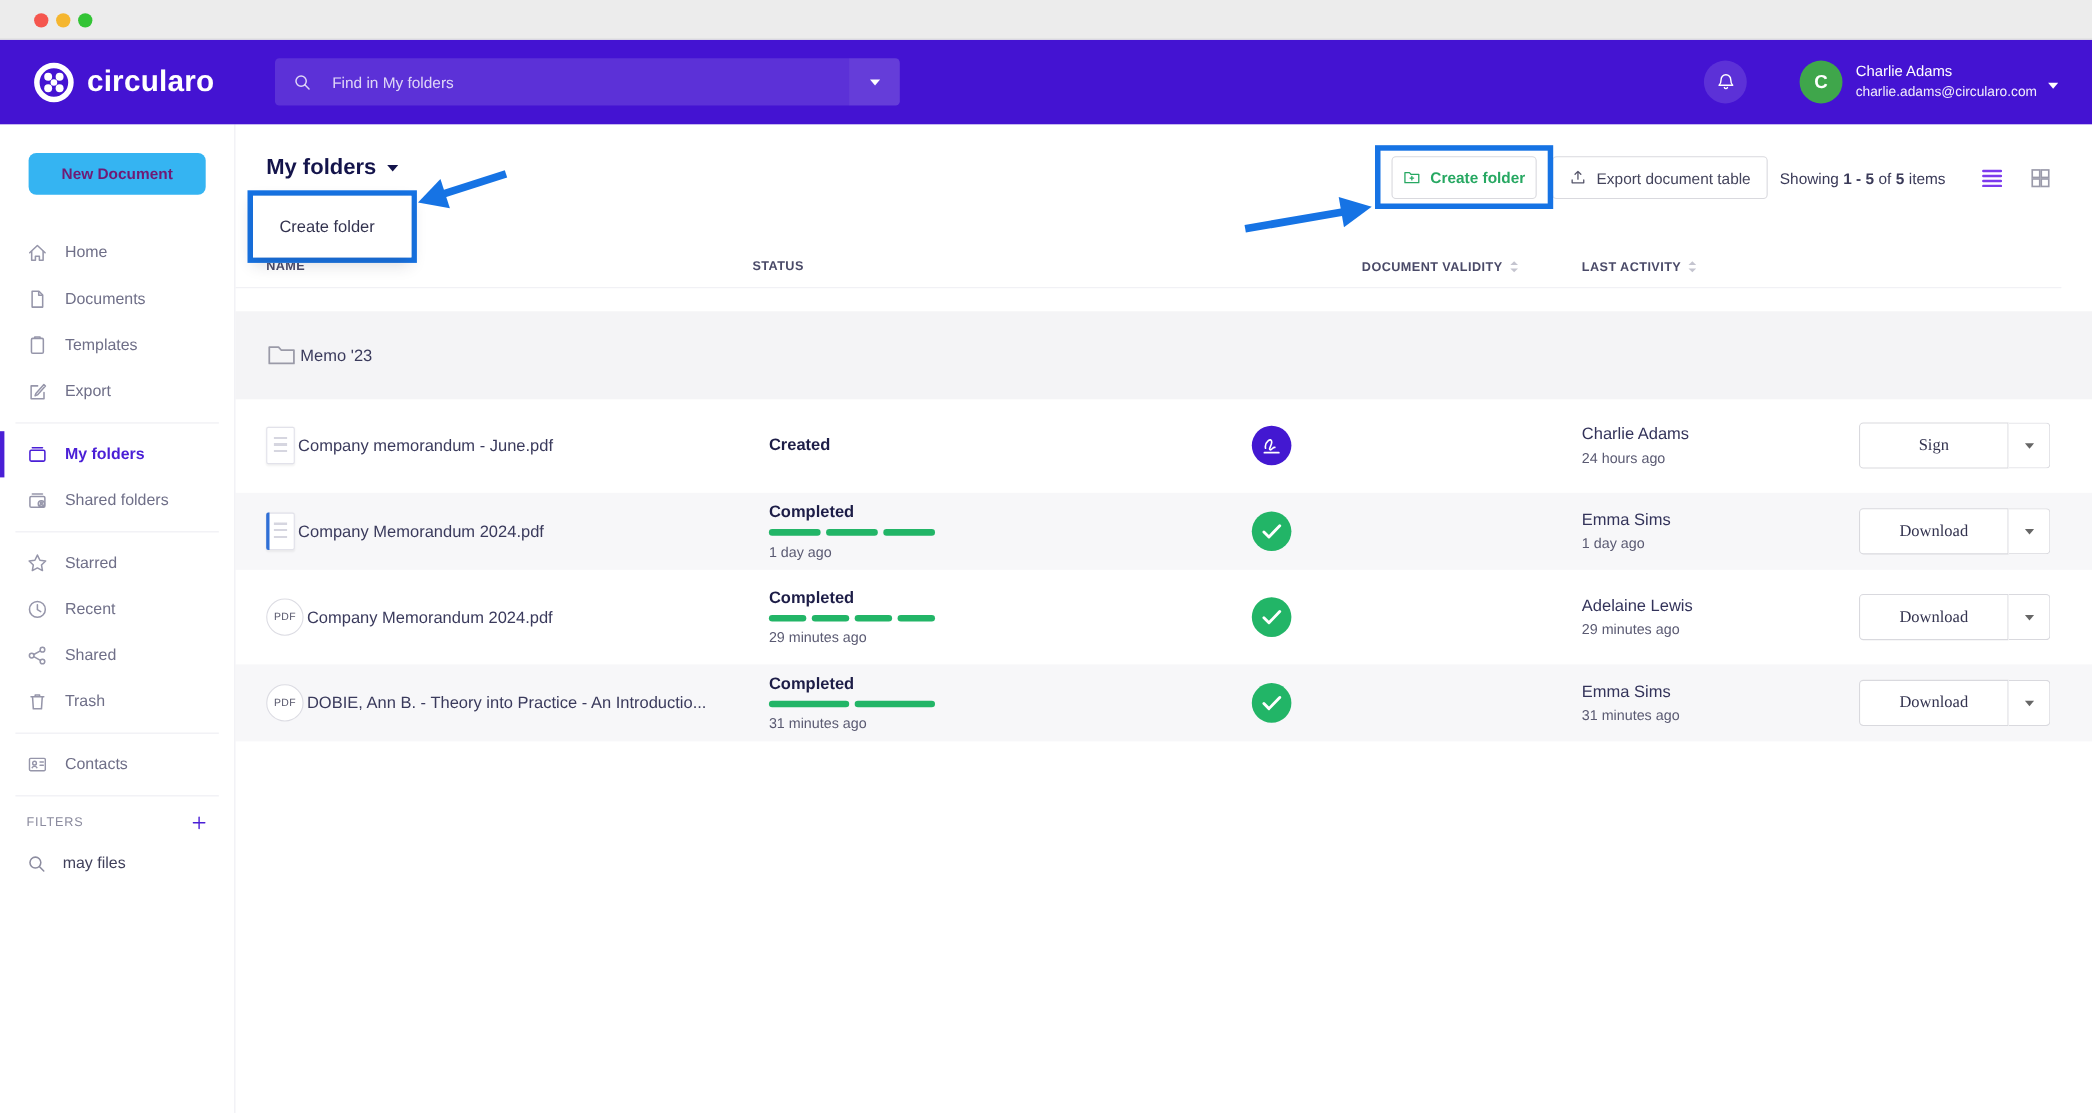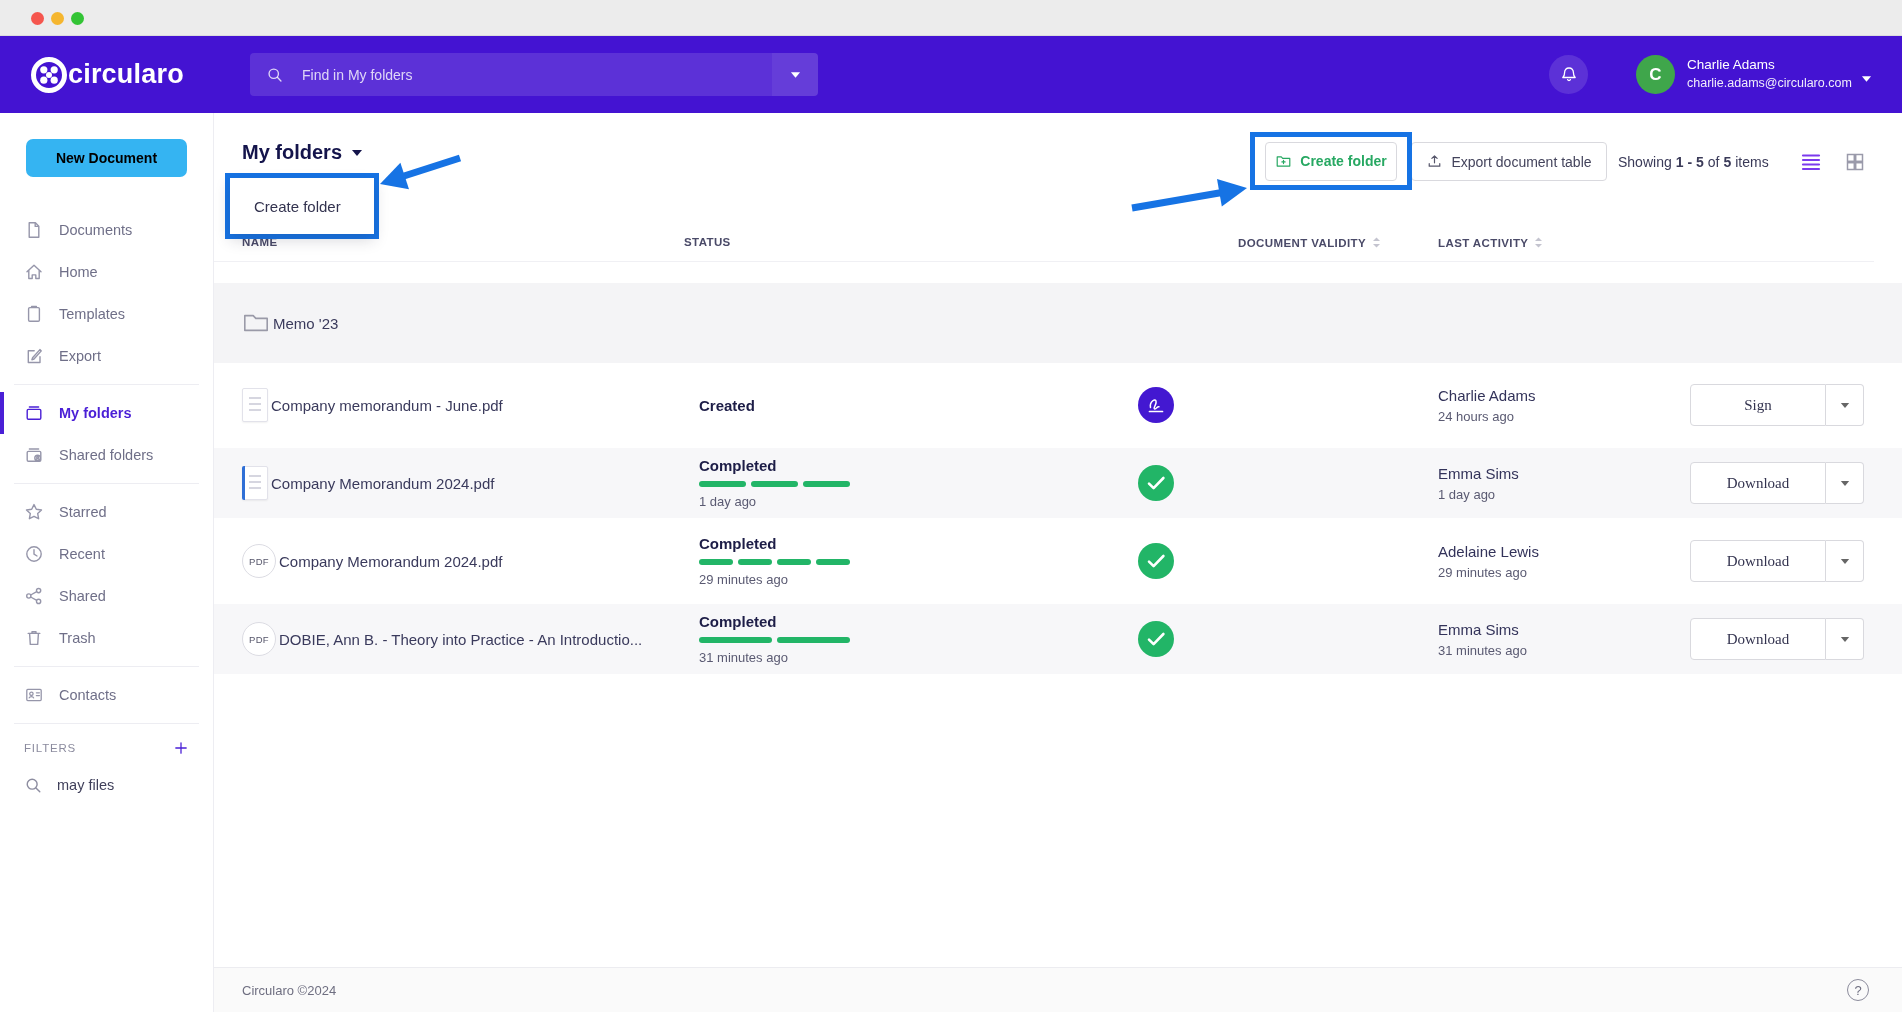--- a/index.html
+++ b/index.html
@@ -13,37 +13,37 @@
     --traffic-red:#f5564e; --traffic-yellow:#f5b62f; --traffic-green:#33c435;
   }
   
   .chrome { position:absolute; left:0; top:0; width:100%; height:36px; background:#ececec; border-bottom:1px solid #dcdcdc; z-index:10; }
   .dot { position:absolute; top:12px; width:13px; height:13px; border-radius:50%; cursor:pointer; }
   .dot.r { left:31px; background:var(--traffic-red); }
   .dot.y { left:51px; background:var(--traffic-yellow); }
   .dot.g { left:71px; background:var(--traffic-green); }
   
   .topbar { position:absolute; left:0; top:36px; width:100%; height:77px; background:var(--header-purple); z-index:5; }
-  .brand { position:absolute; left:30px; top:0; height:77px; display:flex; align-items:center; }
+  .brand { position:absolute; left:30px; top:0; height:77px; display:flex; align-items:center; gap:11px; }
   .brand-text { color:#fff; font-size:27px; font-weight:bold; letter-spacing:.2px; }
   .search { position:absolute; left:250px; top:17px; width:568px; height:43px; background:rgba(255,255,255,.13); border-radius:4px; display:flex; align-items:center; }
   .search svg.mag { margin-left:16px; width:18px; height:18px; color:rgba(255,255,255,.8); flex:none; }
   .search input { background:transparent; border:none; outline:none; color:#fff; font-size:14px; margin-left:18px; width:420px; font-family:inherit; }
   .search input::placeholder { color:rgba(255,255,255,.8); }
   .search-caret { position:absolute; right:0; top:0; width:46px; height:100%; background:rgba(255,255,255,.06); border-radius:0 4px 4px 0; display:flex; align-items:center; justify-content:center; cursor:pointer; }
   .bell-wrap { position:absolute; left:1549px; top:19px; width:39px; height:39px; border-radius:50%; background:rgba(255,255,255,.13); display:flex; align-items:center; justify-content:center; cursor:pointer; }
   .bell-wrap svg { width:20px; height:20px; }
   .avatar { position:absolute; left:1636px; top:19px; width:39px; height:39px; border-radius:50%; background:var(--avatar-green); color:#fff; font-weight:bold; font-size:17px; display:flex; align-items:center; justify-content:center; cursor:pointer; }
   .user-meta { position:absolute; left:1687px; top:21px; color:#fff; cursor:pointer; }
   .user-name { font-size:13.5px; margin-bottom:4px; }
   .user-email { font-size:12.5px; opacity:.92; }
   .user-caret { position:absolute; left:1861px; top:33px; cursor:pointer; }
   
   .sidebar { position:absolute; left:0; top:113px; width:214px; bottom:0; background:#fff; border-right:1px solid #ededf2; z-index:4; }
-  .new-doc { position:absolute; left:26px; top:26px; width:161px; height:38px; background:var(--new-doc-blue); color:#000000; font-weight:bold; font-size:14px; border:none; border-radius:7px; cursor:pointer; font-family:inherit; }
+  .new-doc { position:absolute; left:26px; top:26px; width:161px; height:38px; background:var(--new-doc-blue); color:#701a75; font-weight:bold; font-size:14px; border:none; border-radius:7px; cursor:pointer; font-family:inherit; }
   .nav { position:absolute; top:96px; left:0; right:0; }
   .nav-list { list-style:none; }
   .nav-item { height:42px; display:flex; align-items:center; padding-left:24px; gap:15px; font-size:14.5px; color:#6f6f88; position:relative; cursor:pointer; }
   .nav-item .nav-icon { width:20px; height:20px; color:#9696aa; display:flex; }
   .nav-item .nav-icon svg { width:20px; height:20px; }
   .nav-item.active { color:var(--accent-purple); font-weight:bold; }
   .nav-item.active .nav-icon { color:var(--accent-purple); }
   .nav-item.active::before { content:""; position:absolute; left:0; top:0; width:4px; height:100%; background:var(--accent-purple); }
   .nav-divider { height:1px; background:#ededf2; margin:7px 14px; }
   .filters-row { height:34px; display:flex; align-items:center; justify-content:space-between; padding:0 24px; }
@@ -175,35 +175,35 @@
   </span>
 </header>
 
 <aside class="sidebar">
   <button class="new-doc">New Document</button>
   <div class="nav">
     <div id="sidebar-nav">
         <ul class="nav-list">
           <li class="nav-item">
     <span class="nav-icon">
+              <svg viewBox="0 0 20 20" fill="none" stroke="currentColor" stroke-width="1.4" stroke-linecap="round" stroke-linejoin="round">
+                <path d="M3 9.8 10 3.2l7 6.6"></path>
+                <path d="M4.8 8.6v7.9h3.4v-3.6h3.6v3.6h3.4V8.6"></path>
+              </svg>
+            </span>
+    <span class="nav-label">Home</span>
+  </li>
+          <li class="nav-item">
+    <span class="nav-icon">
               <svg viewBox="0 0 20 20" fill="none" stroke="currentColor" stroke-width="1.4" stroke-linejoin="round">
                 <path d="M5.2 2.8h6.2l3.4 3.4v11H5.2z"></path>
                 <path d="M11.2 3v3.4h3.4"></path>
               </svg>
             </span>
     <span class="nav-label">Documents</span>
-  </li>
-          <li class="nav-item">
-    <span class="nav-icon">
-              <svg viewBox="0 0 20 20" fill="none" stroke="currentColor" stroke-width="1.4" stroke-linecap="round" stroke-linejoin="round">
-                <path d="M3 9.8 10 3.2l7 6.6"></path>
-                <path d="M4.8 8.6v7.9h3.4v-3.6h3.6v3.6h3.4V8.6"></path>
-              </svg>
-            </span>
-    <span class="nav-label">Home</span>
   </li>
           <li class="nav-item">
     <span class="nav-icon">
               <svg viewBox="0 0 20 20" fill="none" stroke="currentColor" stroke-width="1.4" stroke-linejoin="round">
                 <rect x="4.6" y="3.6" width="10.8" height="13.6" rx="1.2"></rect>
                 <path d="M7.6 3.6V2.4h4.8v1.2"></path>
               </svg>
             </span>
     <span class="nav-label">Templates</span>
   </li>
@@ -534,26 +534,20 @@
       <button class="split-main">Download</button>
       <button class="split-caret">
         <svg width="10" height="7" viewBox="0 0 12 8">
               <path d="M1 1 6 7 11 1z" fill="#666"></path>
             </svg>
       </button>
     </div>
   </div>
     </div>
 
-  <footer class="footer">
-    <span class="copyright">Circularo ©2024</span>
-    <span class="help">
-        <span>?</span>
-      </span>
-  </footer>
 </main>
 
 <svg class="arrows" viewBox="0 0 1902 1012">
   <g>
     <line x1="460" y1="158" x2="404" y2="176"></line>
     <polygon points="380,184 400.4,162.7 409,189.3"></polygon>
   </g>
   <g>
     <line x1="1132" y1="208" x2="1222" y2="192.5"></line>
     <polygon points="1247,188 1221.8,206.6 1217,179"></polygon>

